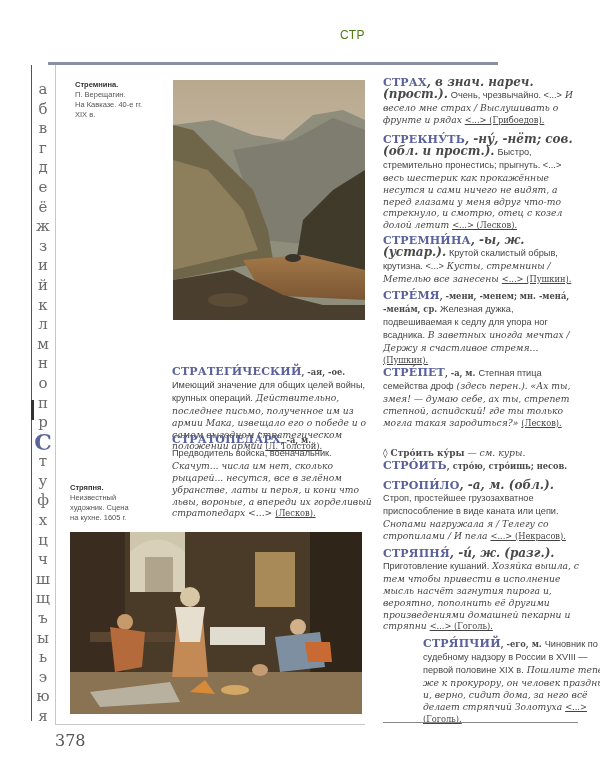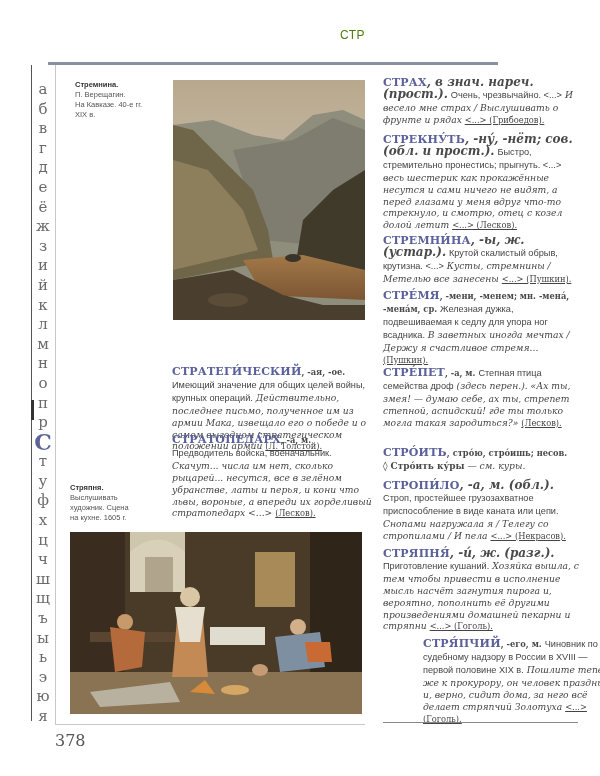--- a/index.html
+++ b/index.html
@@ -113,21 +113,21 @@
     <path d="M130 140 L160 110 L192 90 L192 210 L120 200 Z" fill="#3f3a2a"></path>
     <path d="M70 180 L130 175 L192 190 L192 220 L90 215 Z" fill="url(#river)"></path>
     <path d="M0 200 L60 190 L110 215 L150 225 L192 225 L192 240 L0 240 Z" fill="#4a3f2e"></path>
     <ellipse cx="55" cy="220" rx="20" ry="7" fill="#5a4c36"></ellipse>
     <ellipse cx="120" cy="178" rx="8" ry="4" fill="#3a342a"></ellipse>
   </svg>
 </div>
 
 <div class="caption" style="left:70px; top:483px; width:95px;">
   <span class="c-title">Стряпня.</span>
-  <span>Выслушивать</span>
+  <span>Неизвестный</span>
   <span>художник. Сцена</span>
   <span>на кухне. 1605 г.</span>
 </div>
 
 <div class="painting" style="left:70px; top:532px; width:292px; height:182px;">
   <svg width="292" height="182" viewBox="0 0 292 182">
     <rect width="292" height="182" fill="#4a3a28"></rect>
     <path d="M60 0 L115 0 L115 60 L60 60 Z" fill="#cfc6ae"></path>
     <path d="M60 20 Q88 -5 115 20 L115 60 L60 60 Z" fill="#d8d0b8"></path>
     <rect x="75" y="25" width="28" height="35" fill="#b0a58c"></rect>
@@ -210,26 +210,26 @@
   <p>
     <span class="hw">СТРЕ́ПЕТ</span><span class="gram-b">, -а, м.</span>
     <span class="def">Степная птица семейства дроф</span>
     <span class="ex">(здесь перен.). «Ах ты, змея! — думаю себе, ах ты, стрепет степной, аспидский! где ты только могла такая зародиться?»</span>
     <span class="src">(Лесков).</span>
   </p>
 </div>
 
 <div class="entry col-right" style="top:447px;">
   <p>
-    <span class="hw">СТРО́ИТЬ</span><span class="gram-b">, стро́ю, стро́ишь; несов.</span>
-  </p>
-  <p>
     <span>◊</span>
     <span class="gram-b" style="font-size:9px;">Стро́ить ку́ры</span>
     <span class="ex">— см. куры.</span>
+  </p>
+  <p>
+    <span class="hw">СТРО́ИТЬ</span><span class="gram-b">, стро́ю, стро́ишь; несов.</span>
   </p>
 </div>
 
 <div class="entry col-right" style="top:480px;">
   <p>
     <span class="hw">СТРОПИ́ЛО</span><span class="gram">, -а, м. (обл.).</span>
     <span class="def">Строп, простейшее грузозахватное приспособление в виде каната или цепи.</span>
     <span class="ex">Снопами нагружала я / Телегу со стропилами / И пела</span>
     <span class="src">&lt;...&gt; (Некрасов).</span>
   </p>

